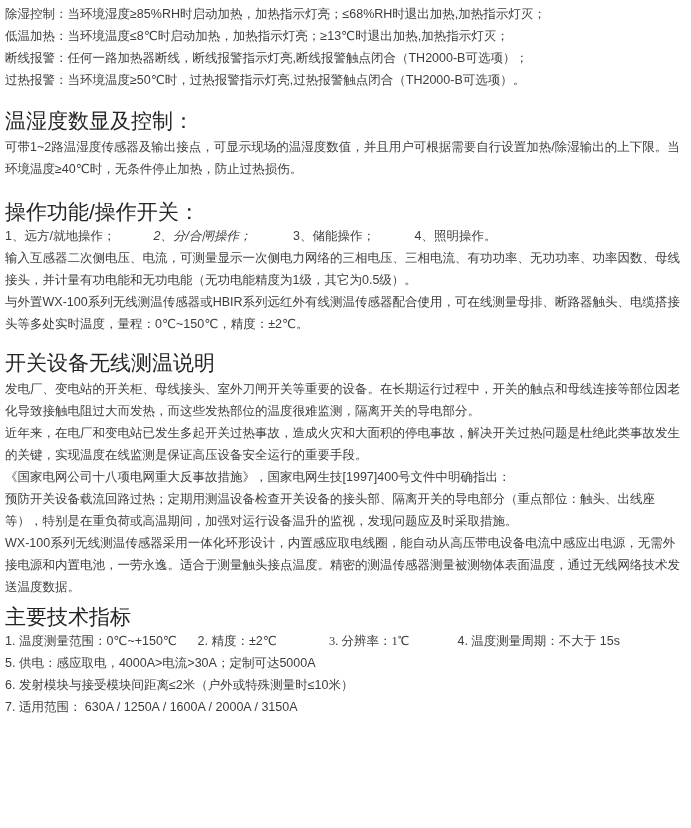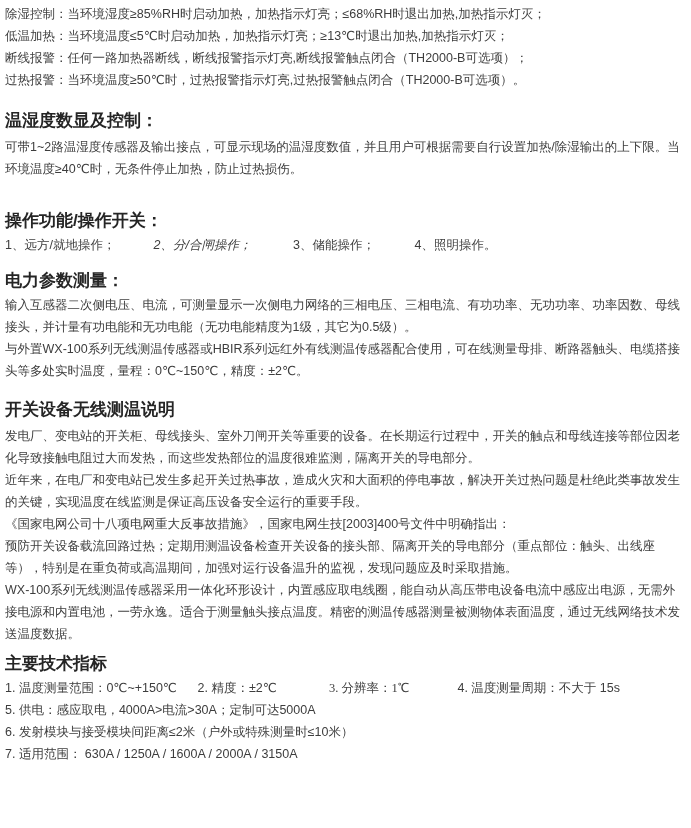--- a/index.html
+++ b/index.html
@@ -17,28 +17,28 @@
   .doc {
     padding: 3px 4px 0 5px;
     font-size: 12.5px;
     line-height: 22px;
   }
   .doc p {
     margin: 0;
     text-align: left;
   }
   .sec-heading {
-    font-size: 17px;
-    font-weight: 700;
+    font-size: 21px;
+    font-weight: 400;
     color: #252525;
     line-height: 22px;
     margin: 0;
   }
   #sec-temp .sec-heading     { margin: 19px 0 4px; }
-  #sec-op .sec-heading       { margin: 30px 0 2px; }
+  #sec-op .sec-heading       { margin: 21px 0 2px; }
   #sec-power .sec-heading    { margin: 14px 0 2px; }
   #sec-rt .sec-heading       { margin: 11px 0 7px; }
   #sec-wireless .sec-heading { margin: 17px 0 4px; }
   #sec-spec .sec-heading     { margin: 8px 0 2px; }
 
   .op-item, .spec-item {
     display: inline-block;
     vertical-align: top;
     white-space: nowrap;
   }
@@ -49,54 +49,53 @@
   .spec-item-1 { width: 128px; }
   .spec-item-2 { width: 125px; font-family: Liberation Serif, serif; }
 </style>
 </head>
 <body>
 
 <div class="doc">
 
   <div id="sec-intro">
     <p>除湿控制：当环境湿度≥85%RH时启动加热，加热指示灯亮；≤68%RH时退出加热,加热指示灯灭；</p>
-    <p>低温加热：当环境温度≤5℃时启动加热，加热指示灯亮；≥13℃时退出加热,加热指示灯灭；</p>
+    <p>低温加热：当环境温度≤8℃时启动加热，加热指示灯亮；≥13℃时退出加热,加热指示灯灭；</p>
     <p>断线报警：任何一路加热器断线，断线报警指示灯亮,断线报警触点闭合（TH2000-B可选项）；</p>
     <p>过热报警：当环境温度≥50℃时，过热报警指示灯亮,过热报警触点闭合（TH2000-B可选项）。</p>
   </div>
 
   <div id="sec-temp">
     <h3 class="sec-heading">温湿度数显及控制：</h3>
     <p>可带1~2路温湿度传感器及输出接点，可显示现场的温湿度数值，并且用户可根据需要自行设置加热/除湿输出的上下限。当环境温度≥40℃时，无条件停止加热，防止过热损伤。</p>
   </div>
 
   <div id="sec-op">
     <h3 class="sec-heading">操作功能/操作开关：</h3>
     <p>
       <span class="op-item op-item-0">1、远方/就地操作；</span>
       <span class="op-item op-item-1">2、分/合闸操作；</span>
       <span class="op-item op-item-2">3、储能操作；</span>
       <span class="op-item">4、照明操作。</span>
     </p>
   </div>
 
   <div id="sec-power">
-    <h3 class="sec-heading">电力参数测量：</h3>
     <p>输入互感器二次侧电压、电流，可测量显示一次侧电力网络的三相电压、三相电流、有功功率、无功功率、功率因数、母线接头，并计量有功电能和无功电能（无功电能精度为1级，其它为0.5级）。</p>
   </div>
 
   <div id="sec-rt">
     <p>与外置WX-100系列无线测温传感器或HBIR系列远红外有线测温传感器配合使用，可在线测量母排、断路器触头、电缆搭接头等多处实时温度，量程：0℃~150℃，精度：±2℃。</p>
   </div>
 
   <div id="sec-wireless">
     <h3 class="sec-heading">开关设备无线测温说明</h3>
     <p>发电厂、变电站的开关柜、母线接头、室外刀闸开关等重要的设备。在长期运行过程中，开关的触点和母线连接等部位因老化导致接触电阻过大而发热，而这些发热部位的温度很难监测，隔离开关的导电部分。</p>
     <p>近年来，在电厂和变电站已发生多起开关过热事故，造成火灾和大面积的停电事故，解决开关过热问题是杜绝此类事故发生的关键，实现温度在线监测是保证高压设备安全运行的重要手段。</p>
-    <p>《国家电网公司十八项电网重大反事故措施》，国家电网生技[2003]400号文件中明确指出：</p>
+    <p>《国家电网公司十八项电网重大反事故措施》，国家电网生技[1997]400号文件中明确指出：</p>
     <p>预防开关设备载流回路过热；定期用测温设备检查开关设备的接头部、隔离开关的导电部分（重点部位：触头、出线座等），特别是在重负荷或高温期间，加强对运行设备温升的监视，发现问题应及时采取措施。</p>
     <p>WX-100系列无线测温传感器采用一体化环形设计，内置感应取电线圈，能自动从高压带电设备电流中感应出电源，无需外接电源和内置电池，一劳永逸。适合于测量触头接点温度。精密的测温传感器测量被测物体表面温度，通过无线网络技术发送温度数据。</p>
   </div>
 
   <div id="sec-spec">
     <h3 class="sec-heading">主要技术指标</h3>
     <p>
       <span class="spec-item spec-item-0">1. 温度测量范围：0℃~+150℃</span>
       <span class="spec-item spec-item-1">2. 精度：±2℃</span>
       <span class="spec-item spec-item-2">3. 分辨率：1℃</span>

